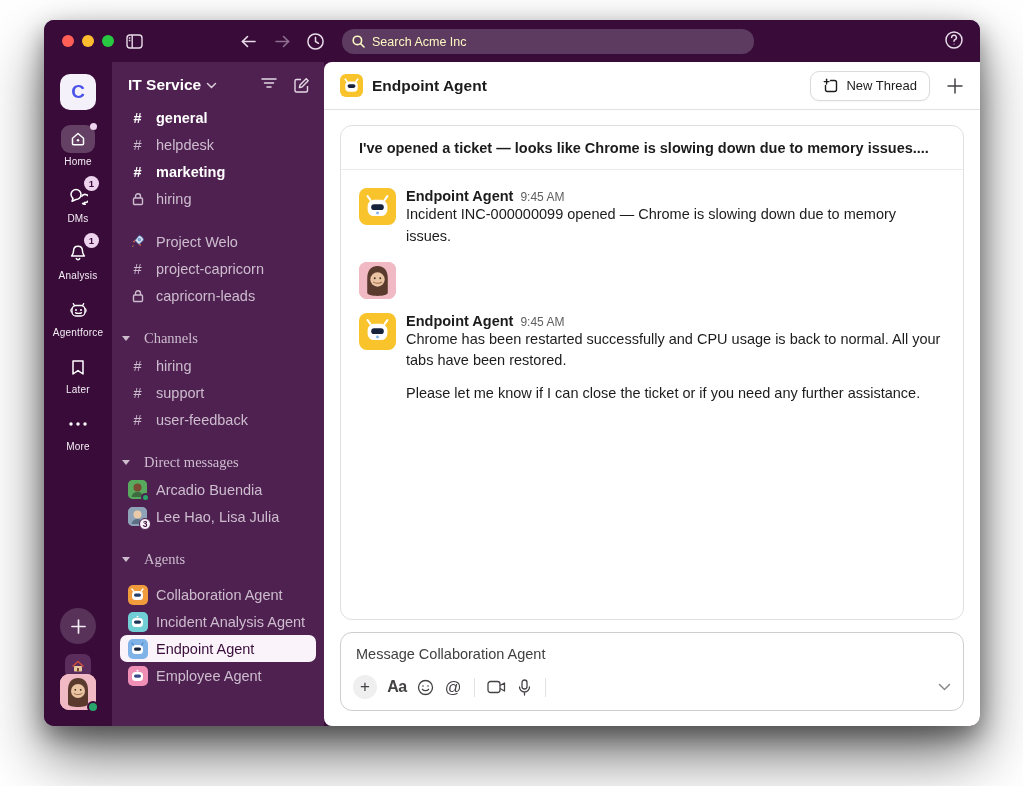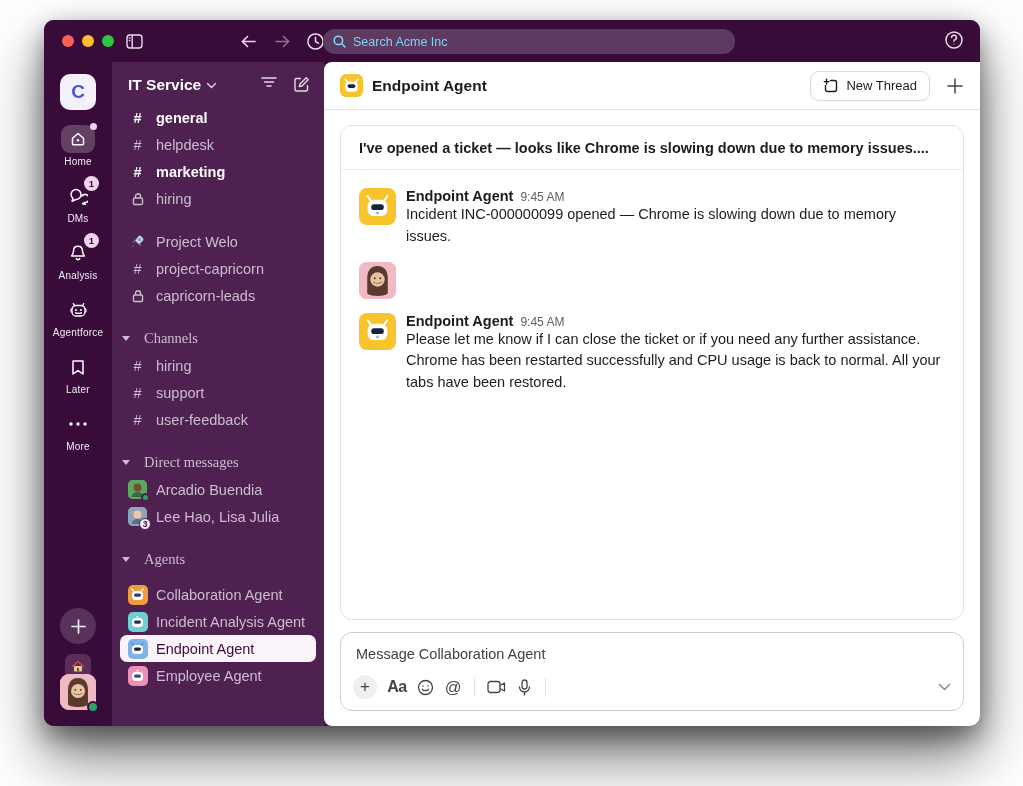--- a/index.html
+++ b/index.html
@@ -18,23 +18,23 @@
   .titlebar { height:42px; flex:0 0 42px; background:#380b39; display:flex; align-items:center; position:relative; }
   .traffic { display:flex; gap:8px; margin-left:18px; }
   .light { width:12px; height:12px; border-radius:50%; }
   .light.red{ background:#ff5f57; } .light.yellow{ background:#febc2e; } .light.green{ background:#28c840; }
   .tb-icon { color:#e8dbe8; display:flex; align-items:center; justify-content:center; }
   .sidebar-toggle { position:absolute; left:82px; }
   .nav-back { position:absolute; left:196px; }
   .nav-fwd  { position:absolute; left:230px; color:#8f6f90; }
   .nav-hist { position:absolute; left:262px; }
   .searchbar {
-    position:absolute; left:279px; top:9px; width:412px; height:25px;
+    position:absolute; left:298px; top:9px; width:412px; height:25px;
     background:#5d3a5f; border-radius:12px; display:flex; align-items:center; gap:7px;
-    padding:0 10px; color:#7dd3fc; font-size:12.5px;
+    padding:0 10px; color:#fef9c3; font-size:12.5px;
   }
   .help-btn { position:absolute; right:16px; top:10px; }
 
   
   .body { flex:1; display:flex; min-height:0; }
 
   
   .rail { width:68px; flex:0 0 68px; background:#380b39; display:flex; flex-direction:column; align-items:center; padding-top:12px; }
   .ws-tile { width:36px; height:36px; border-radius:10px; background:#f4f1fb; color:#4a52e8;
     font-weight:bold; font-size:19px; display:flex; align-items:center; justify-content:center; cursor:pointer; }
@@ -48,21 +48,21 @@
   .rail-spacer { flex:1; }
   .add-btn { width:36px; height:36px; border-radius:50%; background:rgba(255,255,255,.16); color:#f4ecf4;
     display:flex; align-items:center; justify-content:center; font-size:21px; cursor:pointer; margin-bottom:10px; }
   .me-stack { position:relative; margin-bottom:16px; width:36px; }
   .status-tile { width:26px; height:24px; border-radius:7px; background:#5a2d5c; display:flex; align-items:center; justify-content:center; margin:0 auto; }
   .me-avatar { width:36px; height:36px; border-radius:9px; background:#f0b9c4; position:relative; margin-top:-4px; overflow:visible; }
   .presence-dot { position:absolute; right:-3px; bottom:-3px; width:12px; height:12px; border-radius:50%; background:#27a56a; border:2.5px solid #380b39; }
 
   
   .sidebar { width:212px; flex:0 0 212px; background:#4e2150; color:#cdbcce; padding-top:10px; overflow:hidden; }
-  .sb-header { display:flex; align-items:flex-start; padding:4px 14px 10px 16px; }
+  .sb-header { display:flex; align-items:flex-end; padding:4px 14px 10px 16px; }
   .sb-title { color:#fff; font-weight:bold; font-size:15.5px; display:flex; align-items:center; gap:5px; cursor:pointer; }
   .sb-title .chev { font-size:10px; color:#d9cdd9; }
   .sb-header-icons { margin-left:auto; display:flex; gap:16px; color:#e5d9e5; }
   .sb-row { display:flex; align-items:center; height:27px; padding:0 10px 0 16px; font-size:14.5px; cursor:pointer; color:#cdbcce; }
   .sb-row .row-icon { width:19px; display:flex; justify-content:center; margin-right:9px; flex:0 0 19px; color:#cdbcce; font-size:14.5px; }
   .sb-row.unread { color:#ffffff; font-weight:bold; }
   .sb-row.unread .row-icon { color:#ffffff; }
   .sb-row.selected { background:#faf4fa; color:#3a0d3b; margin:0 8px; padding-left:8px; border-radius:7px; font-weight:normal; }
   .sb-gap { height:16px; }
   .sb-section { display:flex; align-items:center; height:27px; padding:0 4px; font-size:14.5px; color:#cdbcce; cursor:pointer;font-family:Liberation Serif, serif; }
@@ -534,22 +534,22 @@
                     <rect x="4" y="5.5" width="7" height="3.2" rx="1.6" fill="#17223b"></rect>
                     <path d="M3.5 3 2 1M11.5 3 13 1" stroke="#fff" stroke-width="1.2" stroke-linecap="round"></path>
                     <circle cx="7.5" cy="10.3" r="0.8" fill="#7fb3e8"></circle>
                   </svg>
               </span>
               <div>
                 <div class="msg-head">
                   <span class="msg-author">Endpoint Agent</span>
                   <span class="msg-time">9:45 AM</span>
                 </div>
+                <div class="msg-line">Chrome has been restarted successfully and CPU usage is back to normal. All your tabs have been restored.</div>
                 <div class="msg-line para">Please let me know if I can close the ticket or if you need any further assistance.</div>
-                <div class="msg-line">Chrome has been restarted successfully and CPU usage is back to normal. All your tabs have been restored.</div>
               </div>
             </div>
 
           </div>
         </div>
 
         <div class="composer">
           <div class="composer-input">Message Collaboration Agent</div>
           <div class="composer-toolbar">
             <span class="ct-icon ct-plus">+</span>

